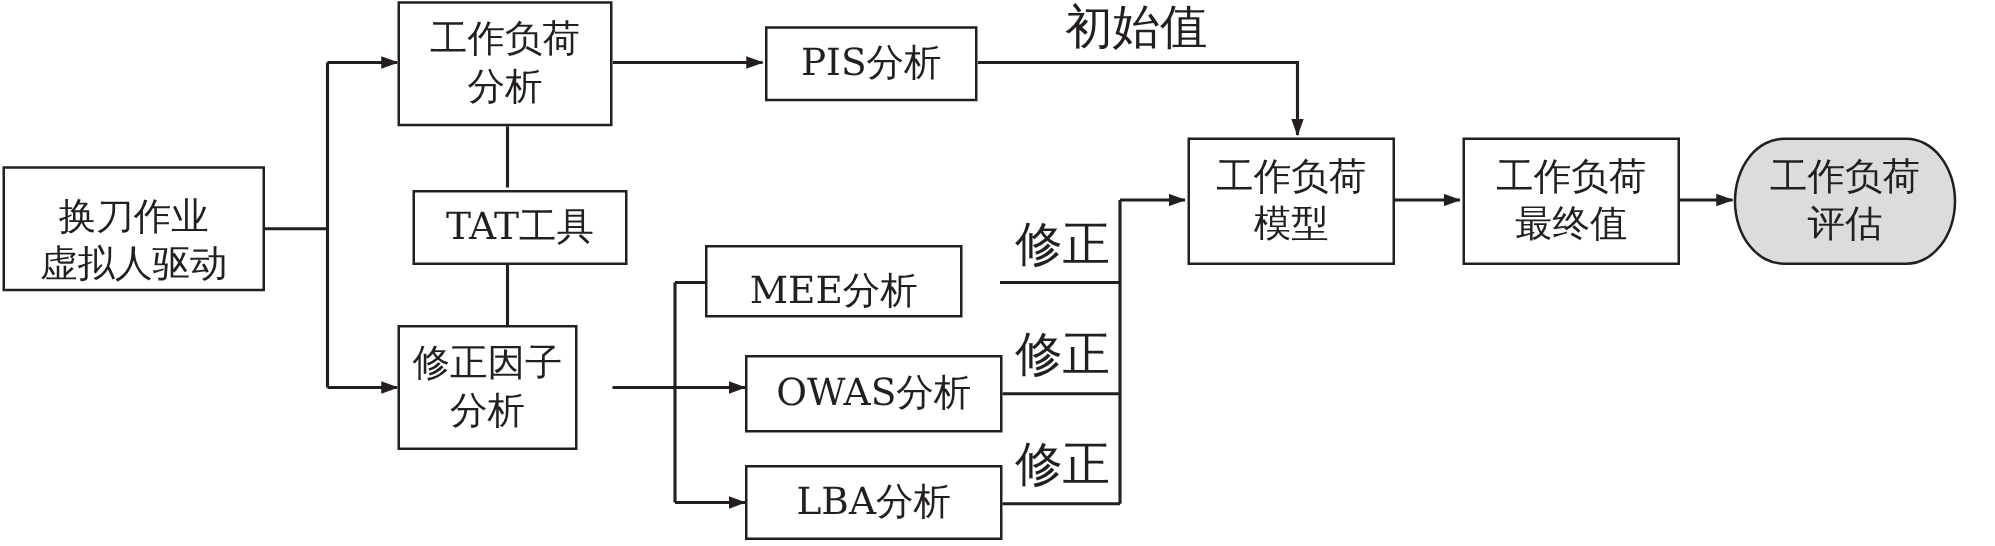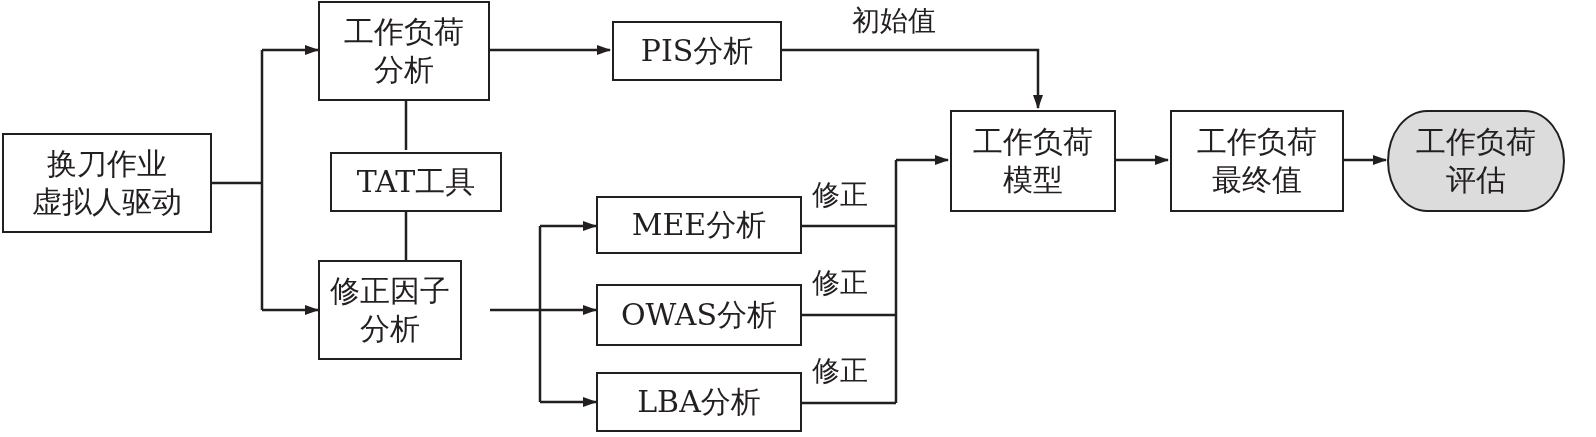--- a/index.html
+++ b/index.html
@@ -1,20 +1,20 @@
 <!DOCTYPE html>
 <html><head>
 <meta charset="utf-8">
 <style>
   html, body { margin: 0; padding: 0; background: #ffffff; }
   body { width: 1596px; height: 437px; position: relative; overflow: hidden; font-family: "DejaVu Serif", "Liberation Serif", serif; color: #231f20; }
   svg#diagram { position: absolute; left: 0; top: 0; }
   .box { position: absolute; border: 2.5px solid #231f20; background: #ffffff; box-sizing: border-box; display: flex; align-items: center; justify-content: center; text-align: center; font-size: 30px; line-height: 38px; }
   .box.final { background: #dcdcdc; border-radius: 40px / 50%; }
-  .lbl { position: absolute; font-size: 28px; line-height: 34px; white-space: nowrap; }
+  .lbl { position: absolute; font-size: 38px; line-height: 34px; white-space: nowrap; }
   .txt { display: block; white-space: pre-line; }
 </style>
 </head>
 <body>
 
 <svg id="diagram" width="1596" height="437">
   <defs>
     <marker id="arrow" markerWidth="14" markerHeight="10" refX="13" refY="5" orient="auto" markerUnits="userSpaceOnUse">
       <path d="M0,0 L14,5 L0,10 Z" fill="#231f20"></path>
     </marker>
@@ -43,21 +43,21 @@
     <path d="M800,315 L896,315"></path>
     <path d="M800,403 L896,403"></path>
     <path d="M896,160 L896,403"></path>
     <path d="M896,160 L948,160" marker-end="url(#arrow)"></path>
 
     <path d="M1116,160 L1168,160" marker-end="url(#arrow)"></path>
     <path d="M1344,160 L1386,160" marker-end="url(#arrow)"></path>
   </g>
 </svg>
 
-<div class="box" style="left:2px; top:133px; width:210px; height:100px;">
+<div class="box" style="left:2px; top:133px; width:210px; height:100px;align-items:flex-end;">
   <span class="txt">换刀作业
 虚拟人驱动</span>
 </div>
 
 <div class="box" style="left:318px; top:1px; width:172px; height:100px;">
   <span class="txt">工作负荷
 分析</span>
 </div>
 
 <div class="box" style="left:318px; top:152px; width:172px; height:60px;margin-left:12px;">
@@ -66,21 +66,21 @@
 
 <div class="box" style="left:318px; top:260px; width:144px; height:100px;">
   <span class="txt">修正因子
 分析</span>
 </div>
 
 <div class="box" style="left:612px; top:21px; width:170px; height:60px;">
   <span class="txt">PIS分析</span>
 </div>
 
-<div class="box" style="left:596px; top:196px; width:206px; height:58px;">
+<div class="box" style="left:564px; top:196px; width:206px; height:58px;align-items:flex-end;">
   <span class="txt">MEE分析</span>
 </div>
 
 <div class="box" style="left:596px; top:284px; width:206px; height:62px;">
   <span class="txt">OWAS分析</span>
 </div>
 
 <div class="box" style="left:596px; top:372px; width:206px; height:60px;">
   <span class="txt">LBA分析</span>
 </div>

